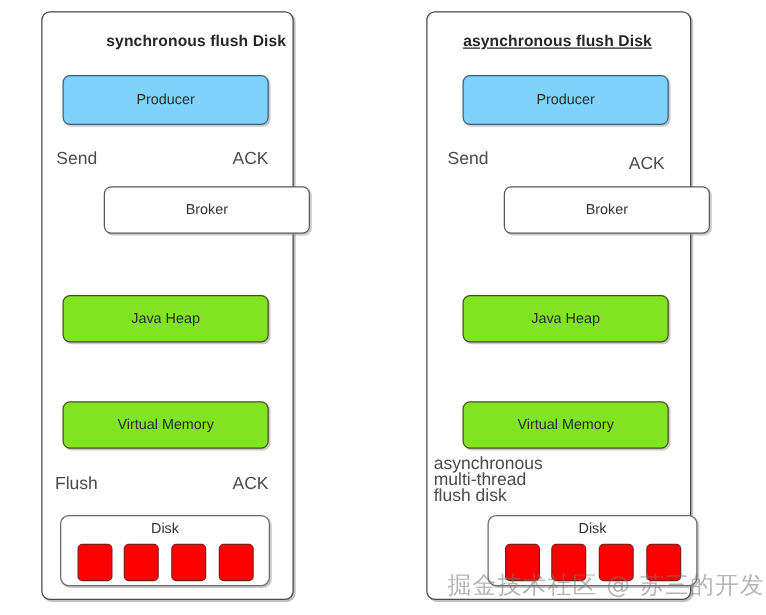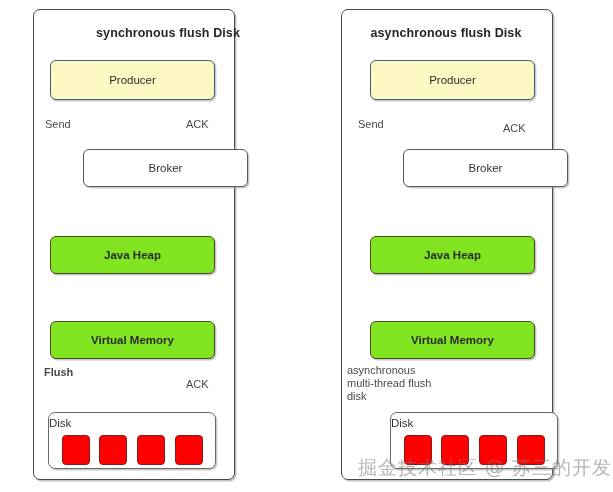--- a/index.html
+++ b/index.html
@@ -47,49 +47,50 @@
     border: 1.7px solid #555555;
     border-radius: 6px;
     box-sizing: border-box;
     display: flex;
     align-items: center;
     justify-content: center;
     font-size: 11.5px;
     color: #333333;
     box-shadow: 1.4px 1.4px 0 rgba(150,150,150,0.5);
   }
-  .node.blue  { background: #fef9c3; border-color: #3b5f7d; color: #2b2b2b; }
+  .node.blue  { background: #7dd3fc; border-color: #3b5f7d; color: #2b2b2b; }
   .node.white { background: #ffffff; border-color: #5a5a5a; margin-left: 33px; }
-  .node.green { background: #80E520; border-color: #4b4b20; color: #2b2b2b; font-weight: bold; }
+  .node.green { background: #80E520; border-color: #4b4b20; color: #2b2b2b; }
 
   .disk-box {
     position: absolute;
     border: 1.7px solid #6a6a6a;
     border-radius: 7px;
     background: #ffffff;
     box-shadow: 1.4px 1.4px 0 rgba(150,150,150,0.5);
     box-sizing: border-box;
   }
   .disk-label {
     position: absolute;
     left: 0; right: 0; top: 4px;
+    text-align: center;
     font-size: 11.5px;
     color: #333333;
   }
   .disk-cell {
     position: absolute;
     background: #FF0000;
     border: 1.4px solid #8a1a1a;
     border-radius: 4px;
     box-sizing: border-box;
   }
 
   .edge-label {
     position: absolute;
-    font-size: 11px;
+    font-size: 14px;
     color: #4a4a4a;
     white-space: nowrap;
   }
   .edge-label.multiline {
     white-space: normal;
     text-align: left;
     line-height: 13px;
     width: 96px;
   }
 
@@ -185,21 +186,21 @@
   </g>
 
   <g>
     <path d="M 441 359 L 441 381 L 489 381 L 489 400" fill="none" stroke="#262626" stroke-width="1.8" stroke-dasharray="7,5"></path>
     <path d="M 483.5 399 L 489 411 L 494.5 399 z" fill="#262626"></path>
   </g>
 </svg>
 
 <div class="panel" id="panel-sync"></div>
 
-<div class="panel-title" style="left:32px; width:200px; top:26px;padding-left:36px;">synchronous flush Disk</div>
+<div class="panel-title" style="left:21px; width:200px; top:26px;padding-left:36px;">synchronous flush Disk</div>
 
 <div class="node blue" style="left:50px; top:60px; width:165px; height:40px;">
   <span>Producer</span>
 </div>
 
 <div class="node white" style="left:50px; top:149px; width:165px; height:38px;">
   <span>Broker</span>
 </div>
 
 <div class="node green" style="left:50px; top:236px; width:165px; height:38px;">
@@ -213,26 +214,26 @@
 <div class="disk-box" style="left:48px; top:412px; width:168px; height:57px;">
   <div class="disk-label">Disk</div>
   <div class="disk-cell" style="left:13px;  top:22px; width:28px; height:30px;"></div>
   <div class="disk-cell" style="left:50px;  top:22px; width:28px; height:30px;"></div>
   <div class="disk-cell" style="left:88px;  top:22px; width:28px; height:30px;"></div>
   <div class="disk-cell" style="left:126px; top:22px; width:28px; height:30px;"></div>
 </div>
 
 <div class="edge-label" style="left:45px; top:118px;">Send</div>
 <div class="edge-label" style="left:186px; top:118px;">ACK</div>
-<div class="edge-label" style="left:44px; top:366px;font-weight:bold;">Flush</div>
+<div class="edge-label" style="left:44px; top:378px;">Flush</div>
 <div class="edge-label" style="left:186px; top:378px;">ACK</div>
 
 <div class="panel" id="panel-async"></div>
 
-<div class="panel-title" style="left:341px; width:210px; top:26px;">asynchronous flush Disk</div>
+<div class="panel-title" style="left:341px; width:210px; top:26px;text-decoration:underline;">asynchronous flush Disk</div>
 
 <div class="node blue" style="left:370px; top:60px; width:165px; height:40px;">
   <span>Producer</span>
 </div>
 
 <div class="node white" style="left:370px; top:149px; width:165px; height:38px;">
   <span>Broker</span>
 </div>
 
 <div class="node green" style="left:370px; top:236px; width:165px; height:38px;">

